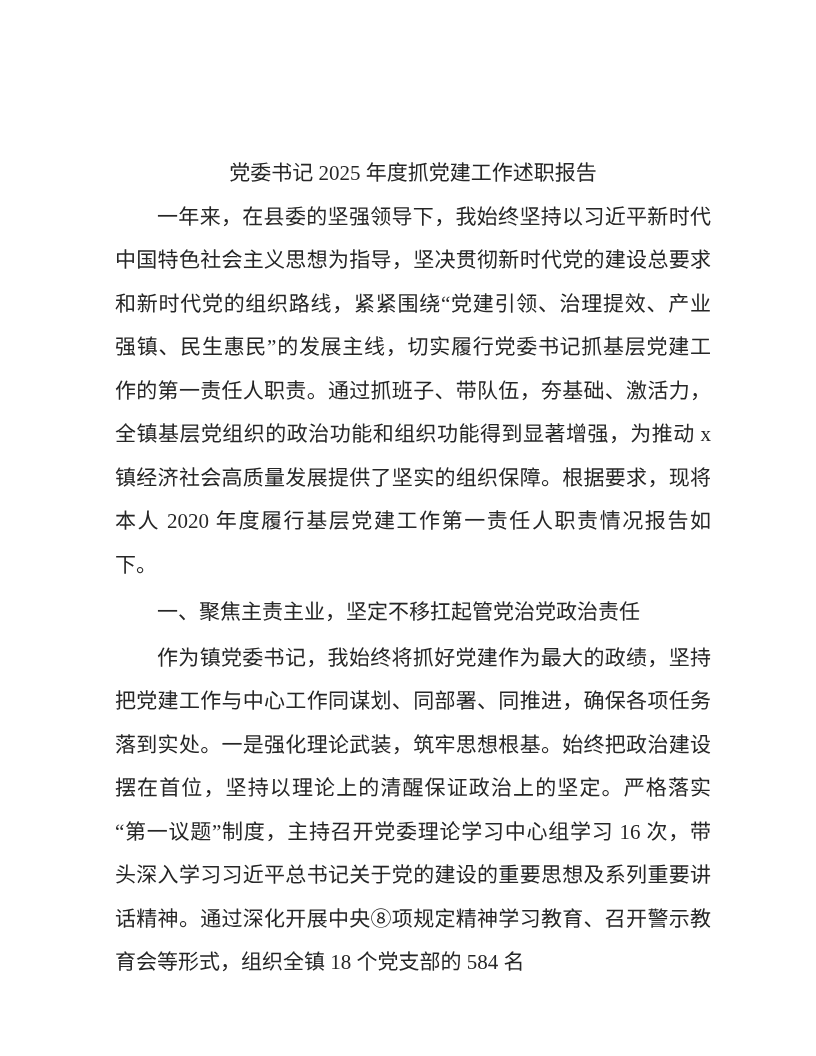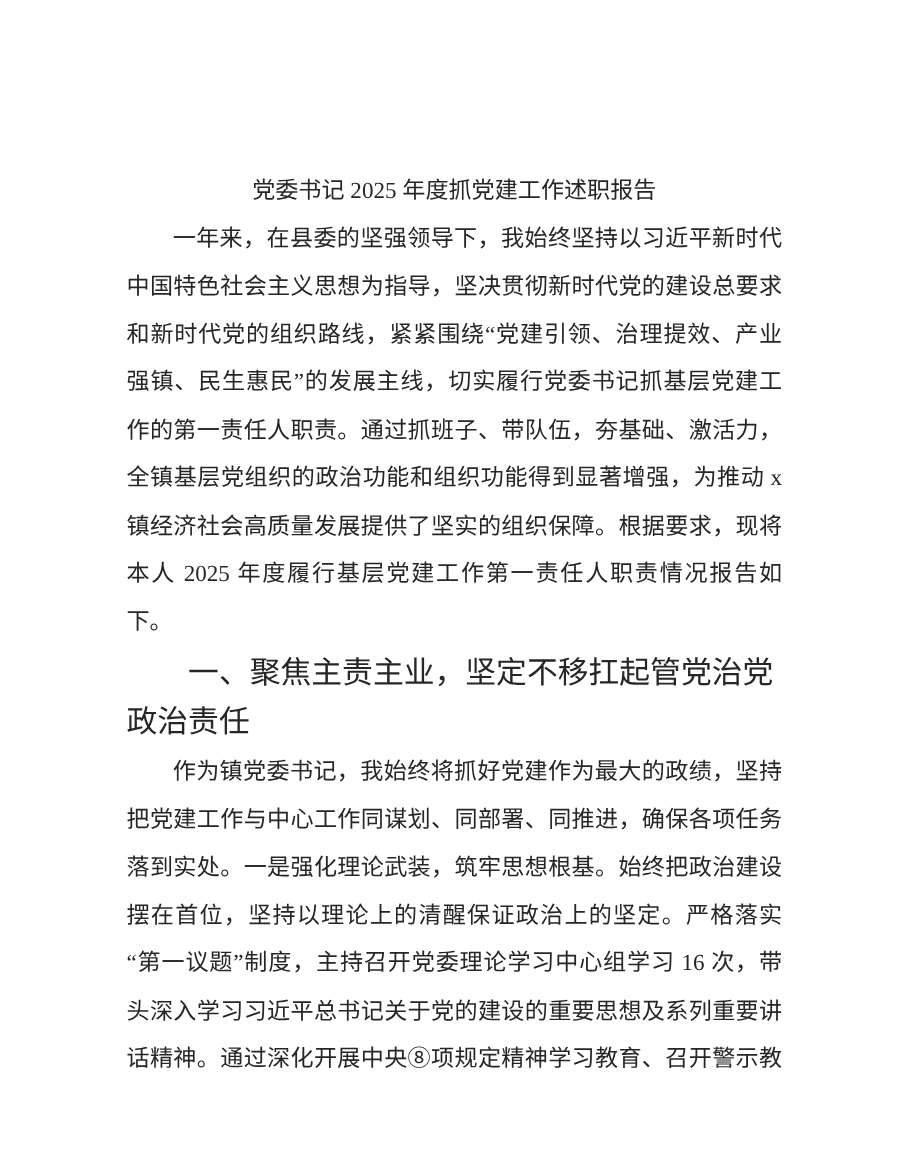--- a/index.html
+++ b/index.html
@@ -34,28 +34,28 @@
     white-space: nowrap;
   }
   .para {
     margin: 0;
     text-indent: 2em;
     text-align: justify;
     word-break: break-all;
   }
   .section-heading {
     margin: 4px 0 2px 0;
-    font-size: 28px;
+    font-size: 21px;
     font-weight: normal;
     text-indent: 2em;
   }
 </style>
 </head>
 <body>
 
 <div class="page">
   <div class="content">
     <h1 class="doc-title">党委书记 2025 年度抓党建工作述职报告</h1>
-    <p class="para">一年来，在县委的坚强领导下，我始终坚持以习近平新时代中国特色社会主义思想为指导，坚决贯彻新时代党的建设总要求和新时代党的组织路线，紧紧围绕“党建引领、治理提效、产业强镇、民生惠民”的发展主线，切实履行党委书记抓基层党建工作的第一责任人职责。通过抓班子、带队伍，夯基础、激活力，全镇基层党组织的政治功能和组织功能得到显著增强，为推动 x 镇经济社会高质量发展提供了坚实的组织保障。根据要求，现将本人 2025 年度履行基层党建工作第一责任人职责情况报告如下。</p>
+    <p class="para">一年来，在县委的坚强领导下，我始终坚持以习近平新时代中国特色社会主义思想为指导，坚决贯彻新时代党的建设总要求和新时代党的组织路线，紧紧围绕“党建引领、治理提效、产业强镇、民生惠民”的发展主线，切实履行党委书记抓基层党建工作的第一责任人职责。通过抓班子、带队伍，夯基础、激活力，全镇基层党组织的政治功能和组织功能得到显著增强，为推动 x 镇经济社会高质量发展提供了坚实的组织保障。根据要求，现将本人 2020 年度履行基层党建工作第一责任人职责情况报告如下。</p>
     <h2 class="section-heading">一、聚焦主责主业，坚定不移扛起管党治党政治责任</h2>
     <p class="para">作为镇党委书记，我始终将抓好党建作为最大的政绩，坚持把党建工作与中心工作同谋划、同部署、同推进，确保各项任务落到实处。一是强化理论武装，筑牢思想根基。始终把政治建设摆在首位，坚持以理论上的清醒保证政治上的坚定。严格落实“第一议题”制度，主持召开党委理论学习中心组学习 16 次，带头深入学习习近平总书记关于党的建设的重要思想及系列重要讲话精神。通过深化开展中央⑧项规定精神学习教育、召开警示教育会等形式，组织全镇 18 个党支部的 584 名</p>
   </div>
 </div>
 
 </body></html>

